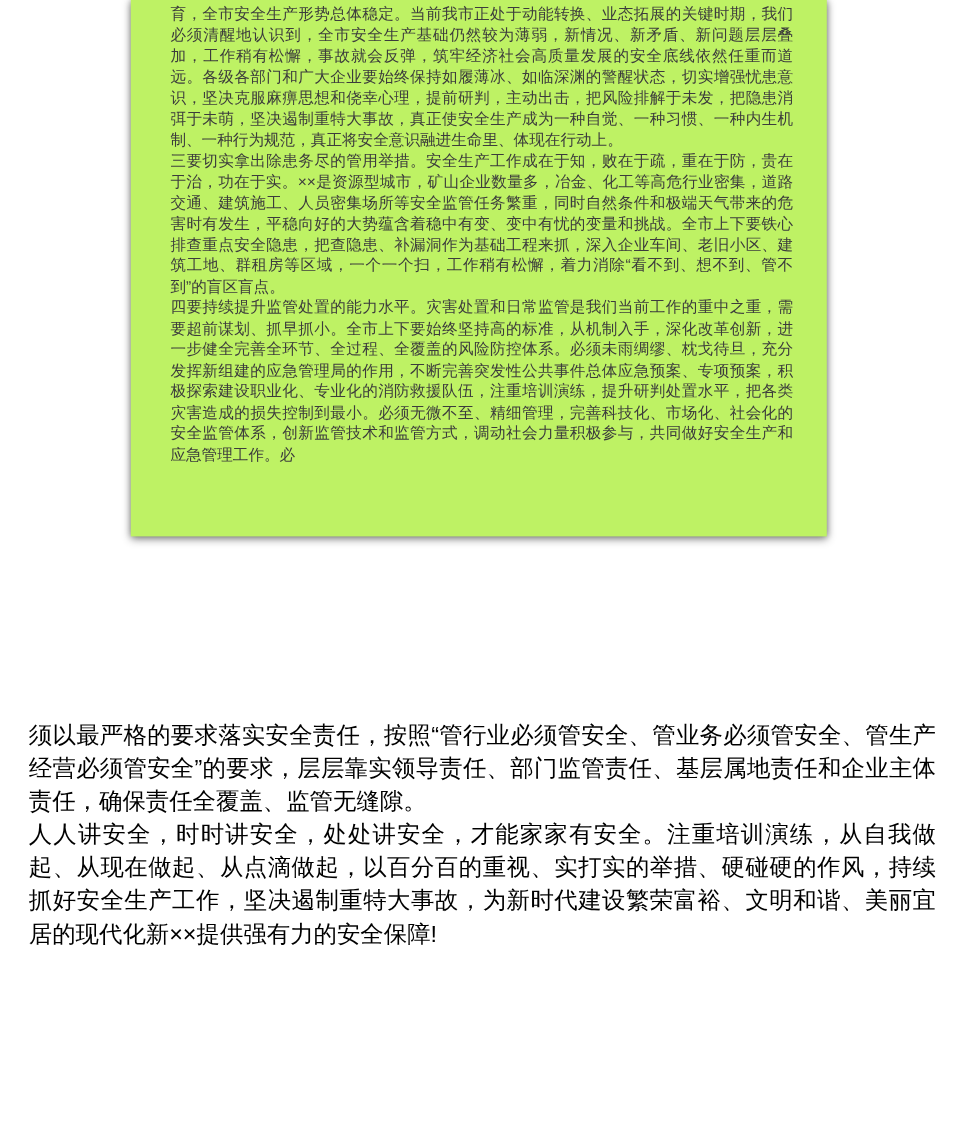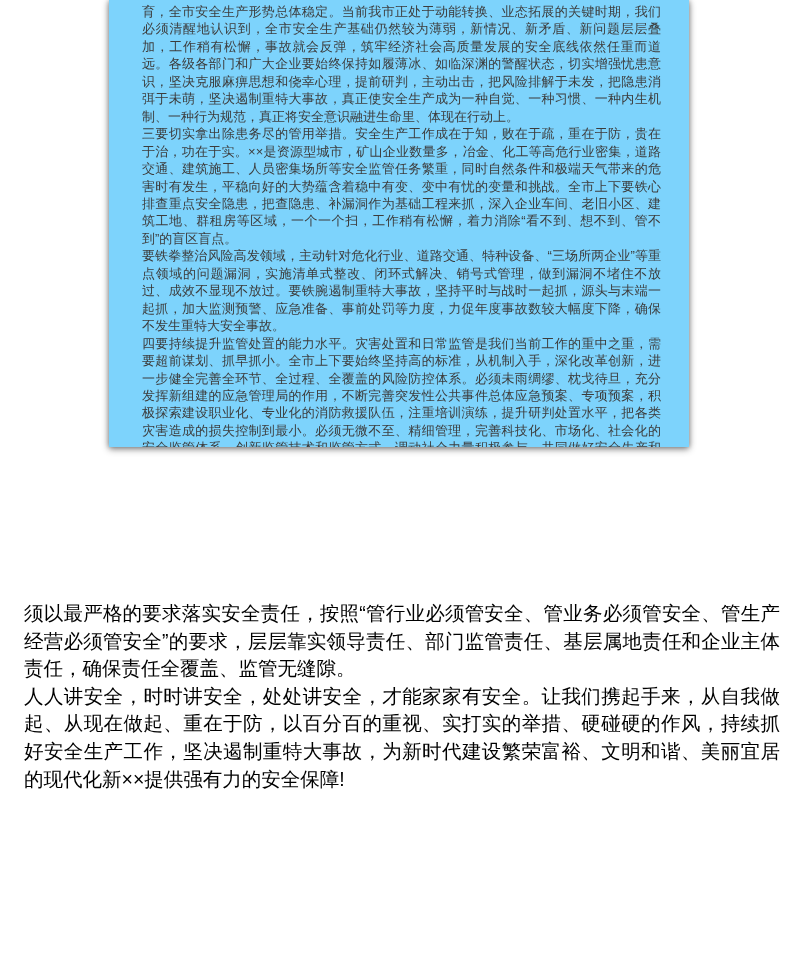--- a/index.html
+++ b/index.html
@@ -16,21 +16,21 @@
   }
   
   .page-card {
     position: absolute;
     left: 109px;
     top: 0;
     width: 580px;
     height: 447px;
     box-sizing: border-box;
     padding: 3px 28px 0 33px;
-    background: #7dd3fc;
+    background: #bef264;
     box-shadow: 0 2px 7px rgba(0,0,0,0.45), 0 0 5px rgba(0,0,0,0.28);
     overflow: hidden;
   }
   .page-card p {
     margin: 0;
     font-size: 13px;
     line-height: 17.45px;
     color: #3c3c3c;
     text-align: justify;
     word-break: break-all;
@@ -52,20 +52,19 @@
     text-align: justify;
     word-break: break-all;
   }
 </style>
 </head>
 <body>
 
 <div class="page-card">
   <p>育，全市安全生产形势总体稳定。当前我市正处于动能转换、业态拓展的关键时期，我们必须清醒地认识到，全市安全生产基础仍然较为薄弱，新情况、新矛盾、新问题层层叠加，工作稍有松懈，事故就会反弹，筑牢经济社会高质量发展的安全底线依然任重而道远。各级各部门和广大企业要始终保持如履薄冰、如临深渊的警醒状态，切实增强忧患意识，坚决克服麻痹思想和侥幸心理，提前研判，主动出击，把风险排解于未发，把隐患消弭于未萌，坚决遏制重特大事故，真正使安全生产成为一种自觉、一种习惯、一种内生机制、一种行为规范，真正将安全意识融进生命里、体现在行动上。</p>
   <p>三要切实拿出除患务尽的管用举措。安全生产工作成在于知，败在于疏，重在于防，贵在于治，功在于实。××是资源型城市，矿山企业数量多，冶金、化工等高危行业密集，道路交通、建筑施工、人员密集场所等安全监管任务繁重，同时自然条件和极端天气带来的危害时有发生，平稳向好的大势蕴含着稳中有变、变中有忧的变量和挑战。全市上下要铁心排查重点安全隐患，把查隐患、补漏洞作为基础工程来抓，深入企业车间、老旧小区、建筑工地、群租房等区域，一个一个扫，工作稍有松懈，着力消除“看不到、想不到、管不到”的盲区盲点。</p>
-  <p>要铁拳整治风险高发领域，主动针对危化行业、道路交通、特种设备、“三场所两企业”等重点领域的问题漏洞，实施清单式整改、闭环式解决、销号式管理，做到漏洞不堵住不放过、成效不显现不放过。要铁腕遏制重特大事故，坚持平时与战时一起抓，源头与末端一起抓，加大监测预警、应急准备、事前处罚等力度，力促年度事故数较大幅度下降，确保不发生重特大安全事故。</p>
   <p>四要持续提升监管处置的能力水平。灾害处置和日常监管是我们当前工作的重中之重，需要超前谋划、抓早抓小。全市上下要始终坚持高的标准，从机制入手，深化改革创新，进一步健全完善全环节、全过程、全覆盖的风险防控体系。必须未雨绸缪、枕戈待旦，充分发挥新组建的应急管理局的作用，不断完善突发性公共事件总体应急预案、专项预案，积极探索建设职业化、专业化的消防救援队伍，注重培训演练，提升研判处置水平，把各类灾害造成的损失控制到最小。必须无微不至、精细管理，完善科技化、市场化、社会化的安全监管体系，创新监管技术和监管方式，调动社会力量积极参与，共同做好安全生产和应急管理工作。必</p>
 </div>
 
 <div class="body-text">
   <p>须以最严格的要求落实安全责任，按照“管行业必须管安全、管业务必须管安全、管生产经营必须管安全”的要求，层层靠实领导责任、部门监管责任、基层属地责任和企业主体责任，确保责任全覆盖、监管无缝隙。</p>
-  <p>人人讲安全，时时讲安全，处处讲安全，才能家家有安全。让我们携起手来，从自我做起、从现在做起、重在于防，以百分百的重视、实打实的举措、硬碰硬的作风，持续抓好安全生产工作，坚决遏制重特大事故，为新时代建设繁荣富裕、文明和谐、美丽宜居的现代化新××提供强有力的安全保障!</p>
+  <p>人人讲安全，时时讲安全，处处讲安全，才能家家有安全。注重培训演练，从自我做起、从现在做起、从点滴做起，以百分百的重视、实打实的举措、硬碰硬的作风，持续抓好安全生产工作，坚决遏制重特大事故，为新时代建设繁荣富裕、文明和谐、美丽宜居的现代化新××提供强有力的安全保障!</p>
 </div>
 
 </body></html>

